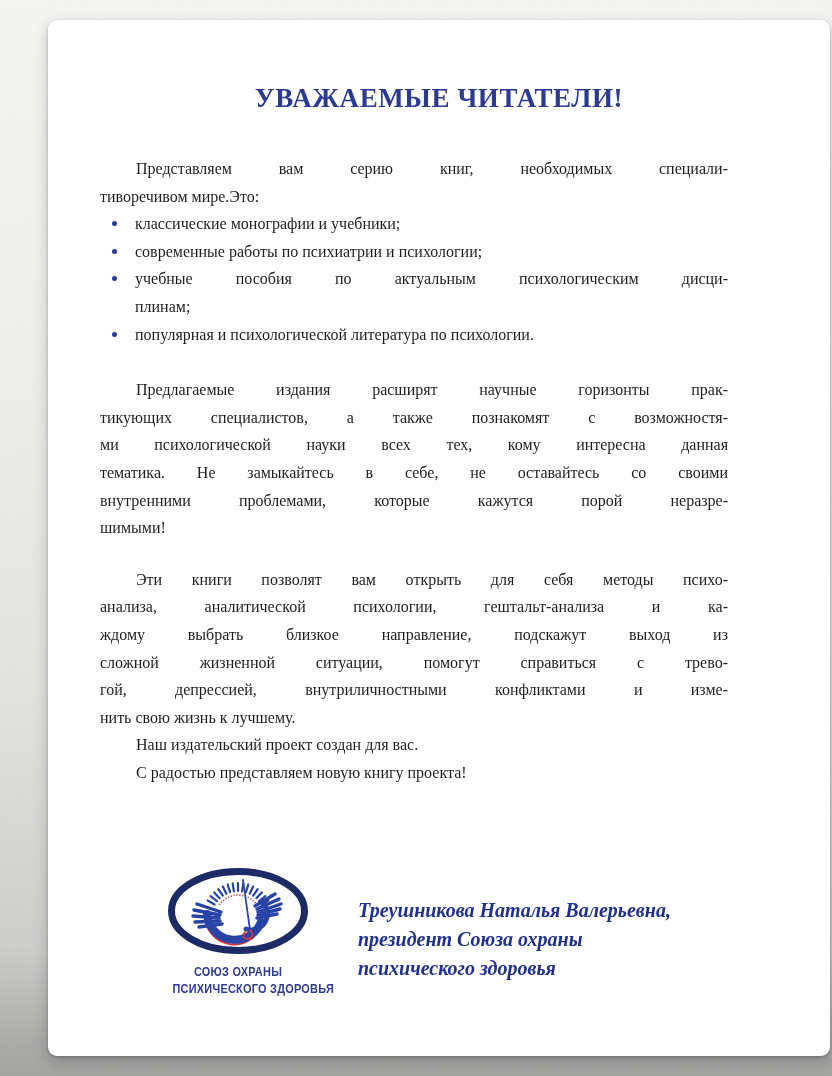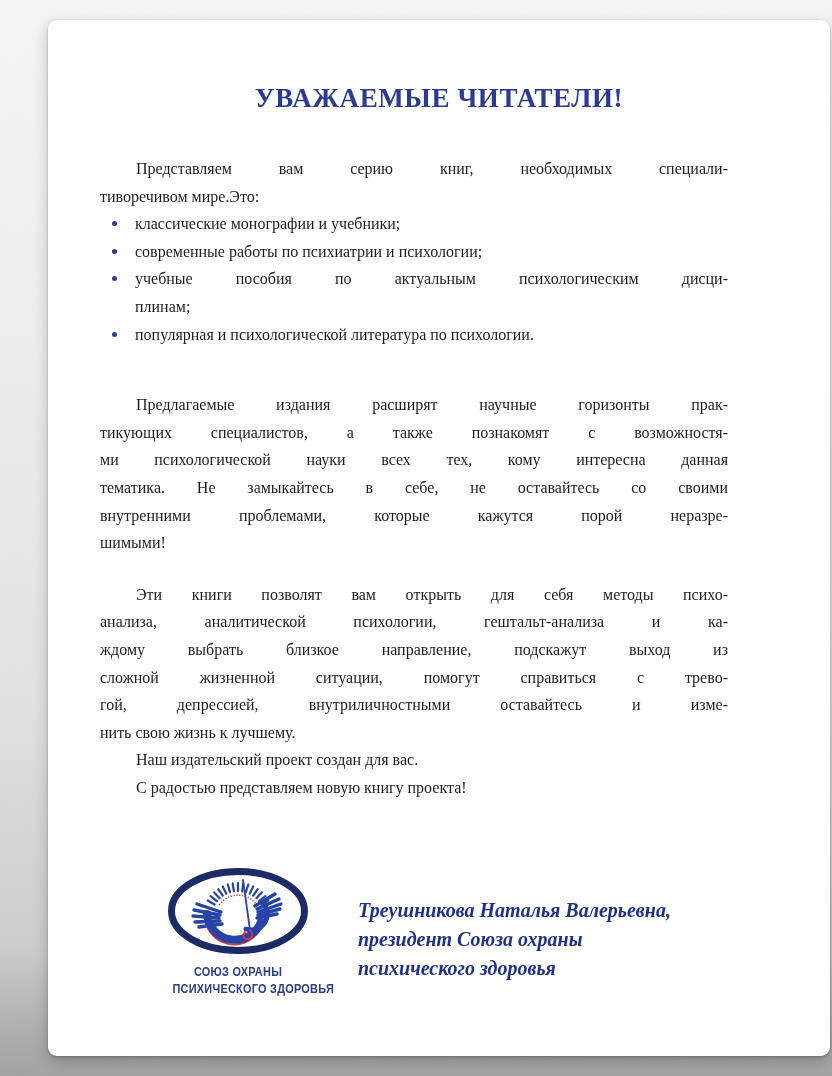--- a/index.html
+++ b/index.html
@@ -10,21 +10,21 @@
   .page{position:absolute;left:48px;top:20px;width:738px;height:1036px;background:#ffffff;border-radius:9px;
     box-shadow:0 1px 3px rgba(0,0,0,.25),0 6px 16px rgba(0,0,0,.20);padding-left:44px;}
   .title{position:absolute;top:62px;left:0;width:100%;text-align:center;
     font-weight:700;font-size:27px;line-height:32px;letter-spacing:.6px;color:#2b3a92;}
   .text{position:absolute;left:52px;top:135px;width:628px;font-size:16px;line-height:27.6px;color:#1e1e1e;}
   .ln{min-height:27.6px;}
   .j{text-align:justify;text-align-last:justify;}
   .ind{text-indent:36px;}
   .bullet{position:relative;padding-left:35px;}
   .dot{position:absolute;left:12px;top:11px;width:5px;height:5px;border-radius:50%;background:#2b3a92;}
-  .p2{margin-top:43px;}
+  .p2{margin-top:28px;}
   .p3{margin-top:24px;}
   .logo{position:absolute;left:112px;top:848px;width:156px;text-align:center;}
   .logo svg{display:block;margin:0 auto;}
   .cap{margin-top:7px;font-family:"Liberation Sans",sans-serif;font-weight:700;font-size:13px;line-height:17px;
     color:#2b3a92;letter-spacing:.3px;transform:scaleX(.84);transform-origin:50% 0;white-space:nowrap;}
   .sig{position:absolute;left:310px;top:876px;font-style:italic;font-weight:700;font-size:20px;line-height:29px;color:#203090;}
 </style>
 </head>
 <body>
 
@@ -76,21 +76,21 @@
         <div class="ln j">тематика. Не замыкайтесь в себе, не оставайтесь со своими</div>
         <div class="ln j">внутренними проблемами, которые кажутся порой неразре-</div>
         <div class="ln">шимыми!</div>
       </div>
 
       <div class="p3">
         <div class="ln j ind">Эти книги позволят вам открыть для себя методы психо-</div>
         <div class="ln j">анализа, аналитической психологии, гештальт-анализа и ка-</div>
         <div class="ln j">ждому выбрать близкое направление, подскажут выход из</div>
         <div class="ln j">сложной жизненной ситуации, помогут справиться с трево-</div>
-        <div class="ln j">гой, депрессией, внутриличностными оставайтесь и изме-</div>
+        <div class="ln j">гой, депрессией, внутриличностными конфликтами и изме-</div>
         <div class="ln">нить свою жизнь к лучшему.</div>
         <div class="ln ind">Наш издательский проект создан для вас.</div>
         <div class="ln ind">С радостью представляем новую книгу проекта!</div>
       </div>
 
     </div>
 
     <div class="logo">
       <svg width="142" height="88" viewBox="0 0 142 88">
         <ellipse cx="71" cy="43" rx="66.5" ry="39.5" fill="#ffffff" stroke="#1c2a66" stroke-width="7"></ellipse>

